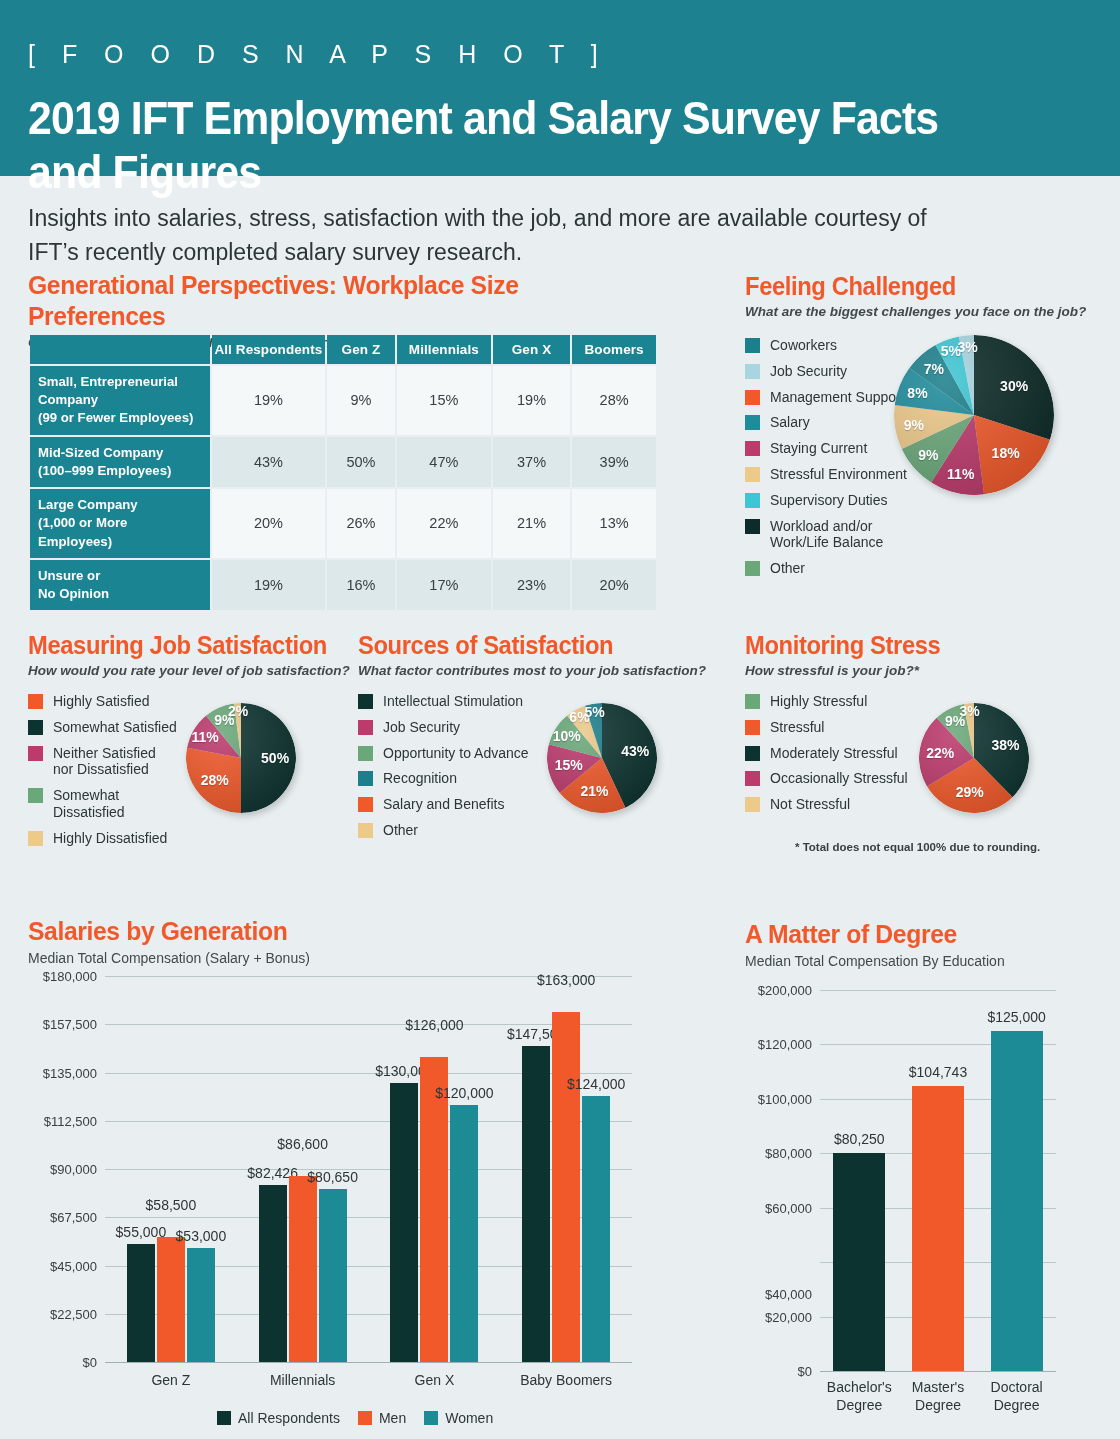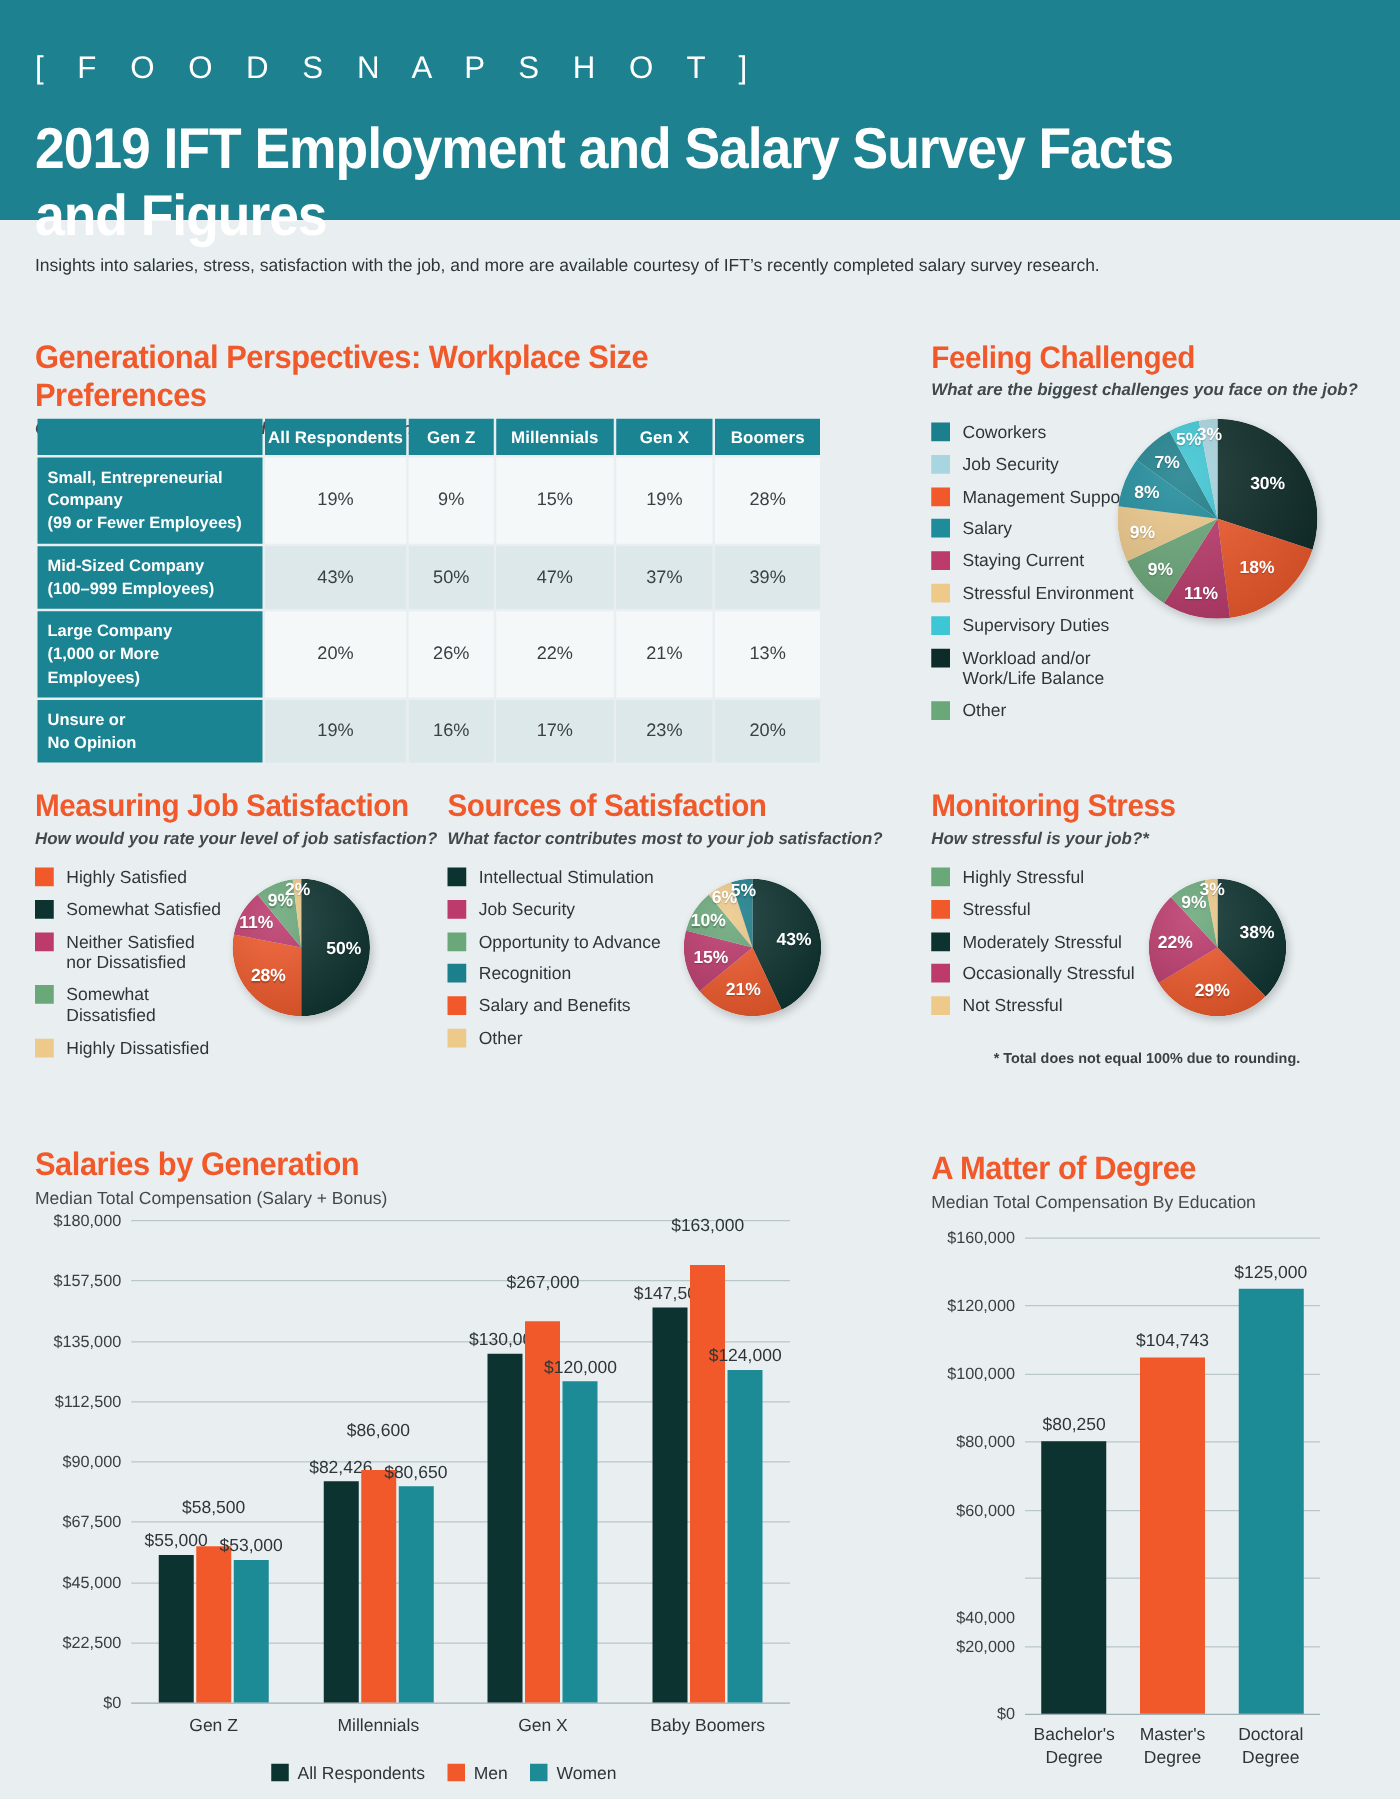--- a/index.html
+++ b/index.html
@@ -32,21 +32,21 @@
     letter-spacing: -0.9px;
     margin-top: 22px;
     font-family: "Liberation Sans Narrow", "Liberation Sans", sans-serif;
     transform: scaleX(0.93);
     transform-origin: left center;
   }
 
   
   .intro {
     margin: 26px 28px 0 28px;
-    font-size: 14px;
+    font-size: 23px;
     line-height: 1.47;
     color: #2e3538;
     max-width: 930px;
   }
 
   
   .sec-title {
     color: #f1592a;
     font-size: 26px;
     font-weight: bold;
@@ -442,21 +442,21 @@
         <div class="bar" style="left: 258.625px; top: 1185.24px; width: 28px; height: 176.758px; background: rgb(13, 51, 48);"></div>
         <div class="barlbl" style="left: 272.625px; top: 1165.24px;">$82,426</div>
         <div class="bar" style="left: 288.625px; top: 1176.29px; width: 28px; height: 185.709px; background: rgb(241, 89, 42);"></div>
         <div class="barlbl" style="left: 302.625px; top: 1136.29px;">$86,600</div>
         <div class="bar" style="left: 318.625px; top: 1189.05px; width: 28px; height: 172.949px; background: rgb(28, 139, 150);"></div>
         <div class="barlbl" style="left: 332.625px; top: 1169.05px;">$80,650</div>
         <div class="xlbl" style="left: 302.625px; top: 1372px;">Millennials</div>
         <div class="bar" style="left: 390.375px; top: 1083.22px; width: 28px; height: 278.778px; background: rgb(13, 51, 48);"></div>
         <div class="barlbl" style="left: 404.375px; top: 1063.22px;">$130,000</div>
         <div class="bar" style="left: 420.375px; top: 1057.49px; width: 28px; height: 304.511px; background: rgb(241, 89, 42);"></div>
-        <div class="barlbl" style="left: 434.375px; top: 1017.49px;">$267,000</div>
+        <div class="barlbl" style="left: 434.375px; top: 1017.49px;">$126,000</div>
         <div class="bar" style="left: 450.375px; top: 1104.67px; width: 28px; height: 257.333px; background: rgb(28, 139, 150);"></div>
         <div class="barlbl" style="left: 464.375px; top: 1084.67px;">$120,000</div>
         <div class="xlbl" style="left: 434.375px; top: 1372px;">Gen X</div>
         <div class="bar" style="left: 522.125px; top: 1045.69px; width: 28px; height: 316.306px; background: rgb(13, 51, 48);"></div>
         <div class="barlbl" style="left: 536.125px; top: 1025.69px;">$147,500</div>
         <div class="bar" style="left: 552.125px; top: 1012.46px; width: 28px; height: 349.544px; background: rgb(241, 89, 42);"></div>
         <div class="barlbl" style="left: 566.125px; top: 972.456px;">$163,000</div>
         <div class="bar" style="left: 582.125px; top: 1096.09px; width: 28px; height: 265.911px; background: rgb(28, 139, 150);"></div>
         <div class="barlbl" style="left: 596.125px; top: 1076.09px;">$124,000</div>
         <div class="xlbl" style="left: 566.125px; top: 1372px;">Baby Boomers</div>
@@ -487,21 +487,21 @@
         <div class="ytick" style="left: 730px; top: 1262.14px; width: 82px; margin-top: 32px;">$40,000</div>
         <div class="gridline" style="left: 820px; top: 1207.71px; width: 236px;"></div>
         <div class="ytick" style="left: 730px; top: 1207.71px; width: 82px;">$60,000</div>
         <div class="gridline" style="left: 820px; top: 1153.29px; width: 236px;"></div>
         <div class="ytick" style="left: 730px; top: 1153.29px; width: 82px;">$80,000</div>
         <div class="gridline" style="left: 820px; top: 1098.86px; width: 236px;"></div>
         <div class="ytick" style="left: 730px; top: 1098.86px; width: 82px;">$100,000</div>
         <div class="gridline" style="left: 820px; top: 1044.43px; width: 236px;"></div>
         <div class="ytick" style="left: 730px; top: 1044.43px; width: 82px;">$120,000</div>
         <div class="gridline" style="left: 820px; top: 990px; width: 236px;"></div>
-        <div class="ytick" style="left: 730px; top: 990px; width: 82px;">$160,000</div>
+        <div class="ytick" style="left: 730px; top: 990px; width: 82px;">$200,000</div>
         <div class="axis" style="left: 820px; top: 1371px; width: 236px; background: rgb(159, 176, 181);"></div>
         <div class="bar" style="left: 833.333px; top: 1152.61px; width: 52px; height: 218.395px; background: rgb(13, 51, 48);"></div>
         <div class="barlbl" style="left: 859.333px; top: 1130.61px;">$80,250</div>
         <div class="xlbl" style="left: 859.333px; top: 1379px;">Bachelor's
 Degree</div>
         <div class="bar" style="left: 912px; top: 1085.95px; width: 52px; height: 285.051px; background: rgb(241, 89, 42);"></div>
         <div class="barlbl" style="left: 938px; top: 1063.95px;">$104,743</div>
         <div class="xlbl" style="left: 938px; top: 1379px;">Master's
 Degree</div>
         <div class="bar" style="left: 990.667px; top: 1030.82px; width: 52px; height: 340.179px; background: rgb(28, 139, 150);"></div>

